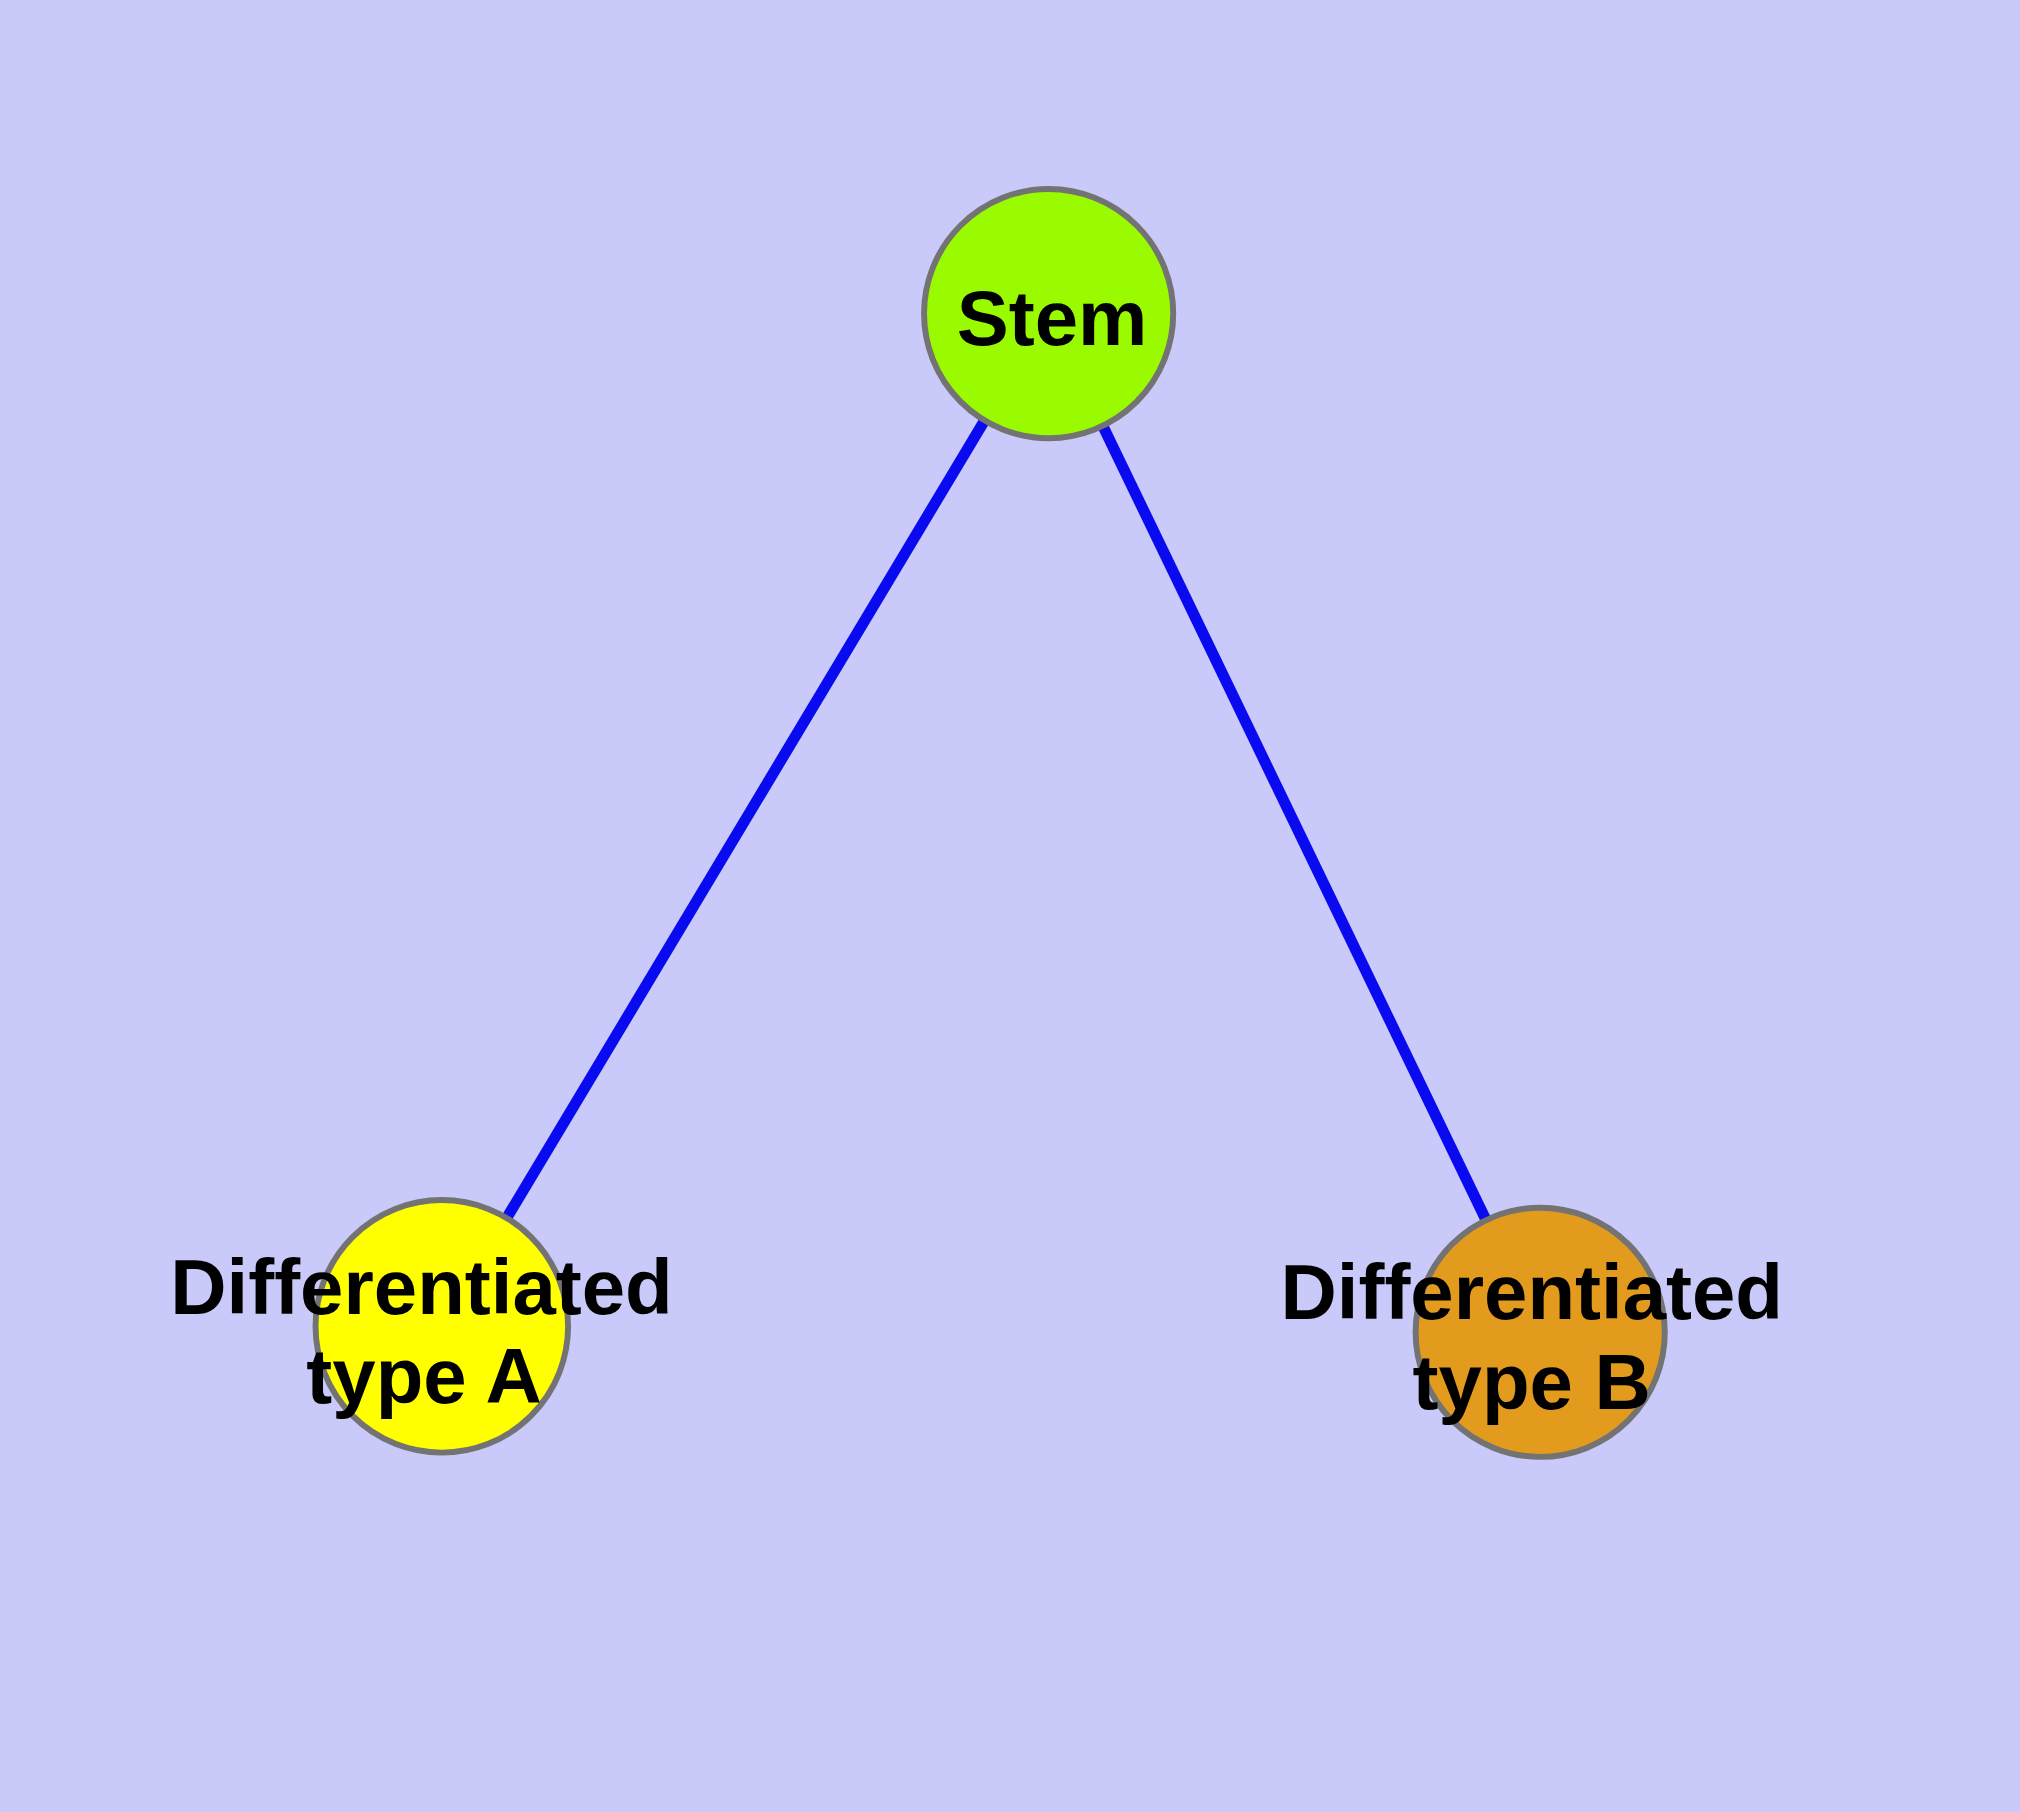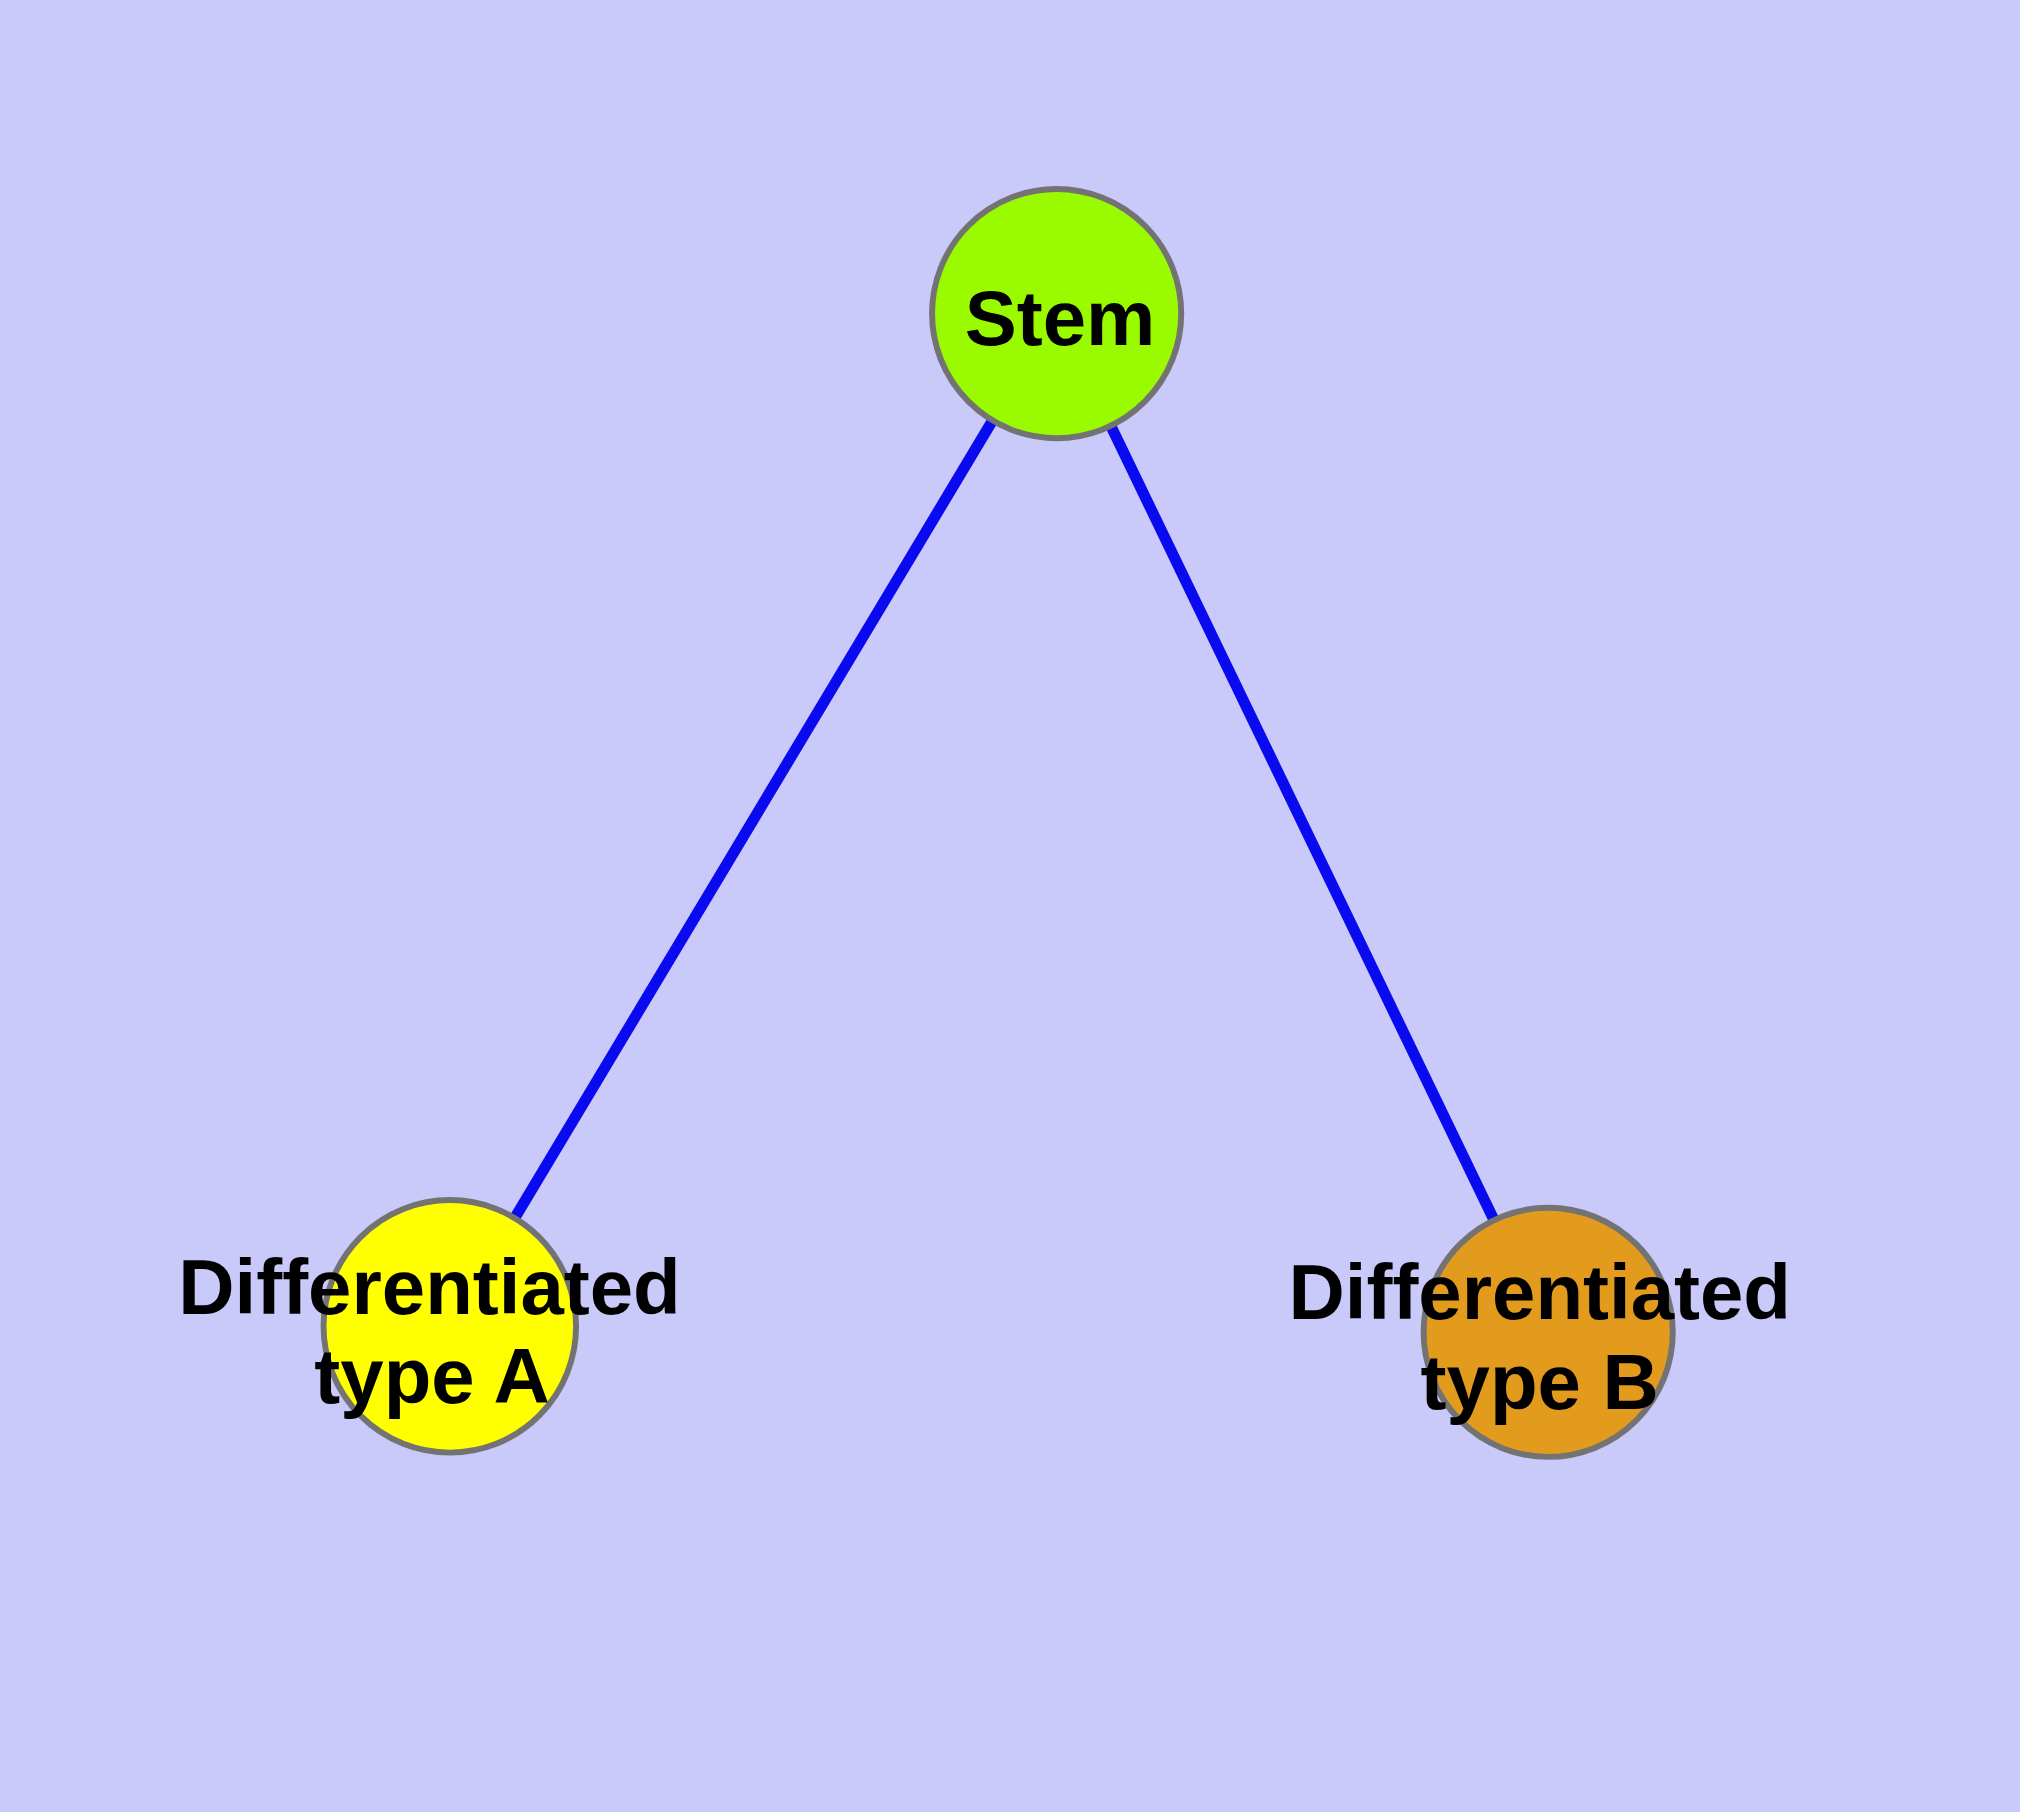--- a/index.html
+++ b/index.html
@@ -6,21 +6,21 @@
     margin: 0;
     padding: 0;
     width: 2021px;
     height: 1812px;
     overflow: hidden;
     background: #c9c9fa;
   }
   #diagram-root {
     position: absolute;
     top: 0;
-    left: 8px;
+    left: 0;
     width: 2002px;
     height: 1812px;
   }
   svg text.node-label {
     font-family: "Liberation Sans", sans-serif;
     font-weight: bold;
     font-size: 92px;
     fill: #000000;
     text-anchor: middle;
   }

